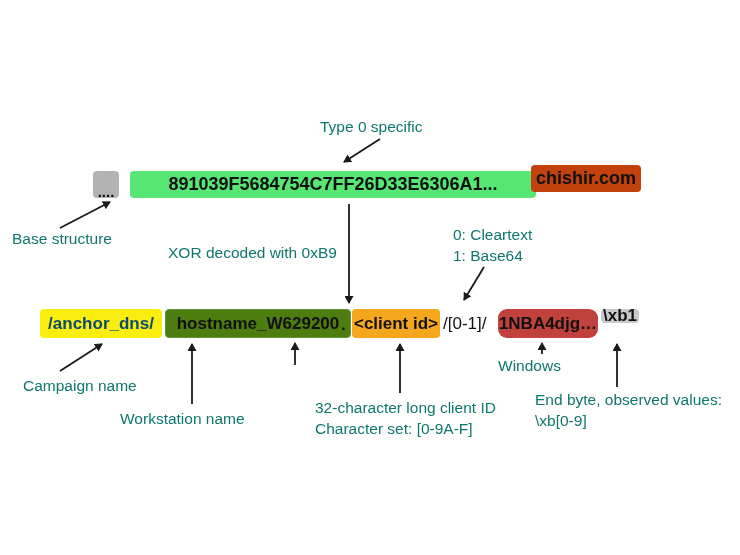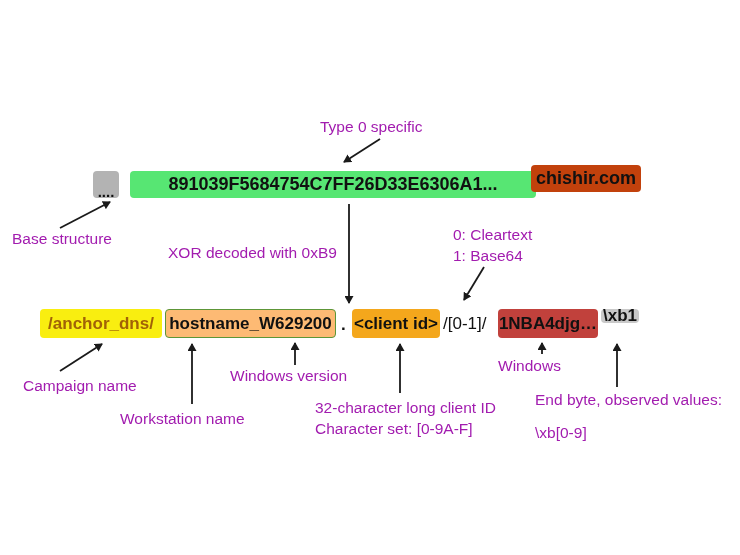--- a/index.html
+++ b/index.html
@@ -9,21 +9,21 @@
   }
   .box {
     position:absolute; display:flex; align-items:center; justify-content:center;
     border-radius:4px; font-weight:700; font-size:17px; color:#111; box-sizing:border-box;
     white-space:nowrap;
   }
   .plain {
     position:absolute; font-weight:700; font-size:17px; color:#111; white-space:nowrap;
   }
   .lbl {
-    position:absolute; font-size:15.5px; color:#a21caf; white-space:nowrap; line-height:20px;
+    position:absolute; font-size:15.5px; color:#0f766e; white-space:nowrap; line-height:20px;
   }
   .arrows { position:absolute; left:0; top:0; width:740px; height:555px; pointer-events:none; }
   .arrows line { stroke:#1a1a1a; stroke-width:1.8; }
 </style>
 </head>
 <body>
 
 <div class="canvas">
 
   <svg class="arrows" viewBox="0 0 740 555">
@@ -41,35 +41,34 @@
     <line x1="295" y1="365" x2="295" y2="343" marker-end="url(#ah)"></line>
     <line x1="400" y1="393" x2="400" y2="344" marker-end="url(#ah)"></line>
     <line x1="542" y1="354" x2="542" y2="343" marker-end="url(#ah)"></line>
     <line x1="617" y1="387" x2="617" y2="344" marker-end="url(#ah)"></line>
   </svg>
 
   <div class="box" style="left:93px; top:171px; width:26px; height:27px; background:#b3b3b3; font-size:15px; align-items:flex-end; line-height:13px;">....</div>
   <div class="box" style="left:130px; top:171px; width:406px; height:27px; background:#57e673; font-size:18px;">891039F5684754C7FF26D33E6306A1...</div>
   <div class="box" style="left:531px; top:165px; width:110px; height:27px; background:#c2410c; font-size:18px;">chishir.com</div>
 
-  <div class="box" style="left:40px; top:309px; width:122px; height:29px; background:#f9ee10; color:#a16207;">/anchor_dns/</div>
-  <div class="box" style="left:165px; top:309px; width:171px; height:29px; background:#fdba74; border:1px solid #5d9638;">hostname_W629200</div>
+  <div class="box" style="left:40px; top:309px; width:122px; height:29px; background:#f9ee10; color:#0c4a6e;">/anchor_dns/</div>
+  <div class="box" style="left:165px; top:309px; width:186px; height:29px; background:#4d7c0f; border:1px solid #5d9638;">hostname_W629200</div>
   <div class="plain" style="left:341px; top:315px;">.</div>
   <div class="box" style="left:352px; top:309px; width:88px; height:29px; background:#f4a71c;">&lt;client id&gt;</div>
   <div class="plain" style="left:443px; top:314px; font-weight:400;">/[0-1]/</div>
-  <div class="box" style="left:498px; top:309px; width:100px; height:29px; background:#c1413c;">1NBA4djg…</div>
+  <div class="box" style="left:498px; top:309px; width:100px; height:29px; background:#c1413c;border-radius:9px;">1NBA4djg…</div>
   <div class="box" style="left:601px; top:309px; width:38px; height:14px; background:#c9c9c9;">\xb1</div>
 
   <div class="lbl" style="left:320px; top:117px;">Type 0 specific</div>
   <div class="lbl" style="left:12px; top:229px;">Base structure</div>
   <div class="lbl" style="left:168px; top:243px;">XOR decoded with 0xB9</div>
   <div class="lbl" style="left:453px; top:225px;">0: Cleartext</div>
   <div class="lbl" style="left:453px; top:246px;">1: Base64</div>
   <div class="lbl" style="left:23px; top:376px;">Campaign name</div>
   <div class="lbl" style="left:120px; top:409px;">Workstation name</div>
-  <div class="lbl" style="left:230px; top:366px;">Windows version</div>
   <div class="lbl" style="left:315px; top:398px;">32-character long client ID</div>
   <div class="lbl" style="left:315px; top:419px;">Character set: [0-9A-F]</div>
   <div class="lbl" style="left:498px; top:356px;">Windows</div>
   <div class="lbl" style="left:535px; top:390px;">End byte, observed values:</div>
-  <div class="lbl" style="left:535px; top:423px;">\xb[0-9]</div>
+  <div class="lbl" style="left:535px; top:411px;">\xb[0-9]</div>
 
 </div>
 
 </body></html>

